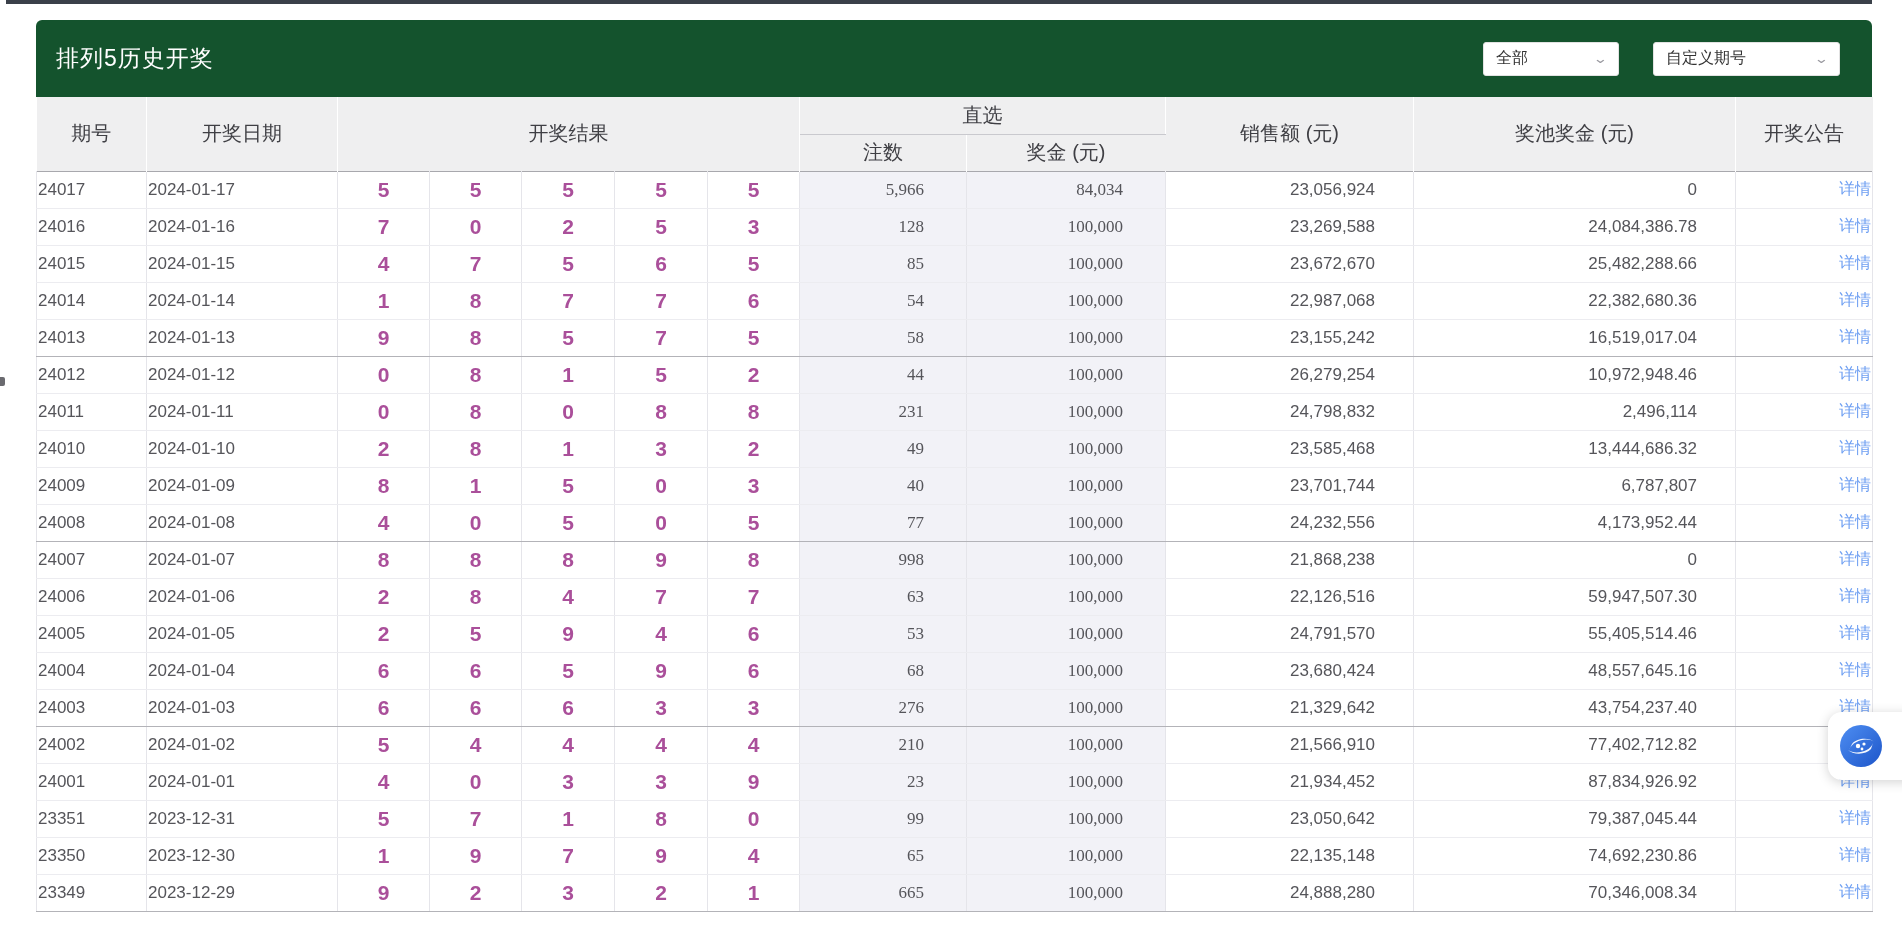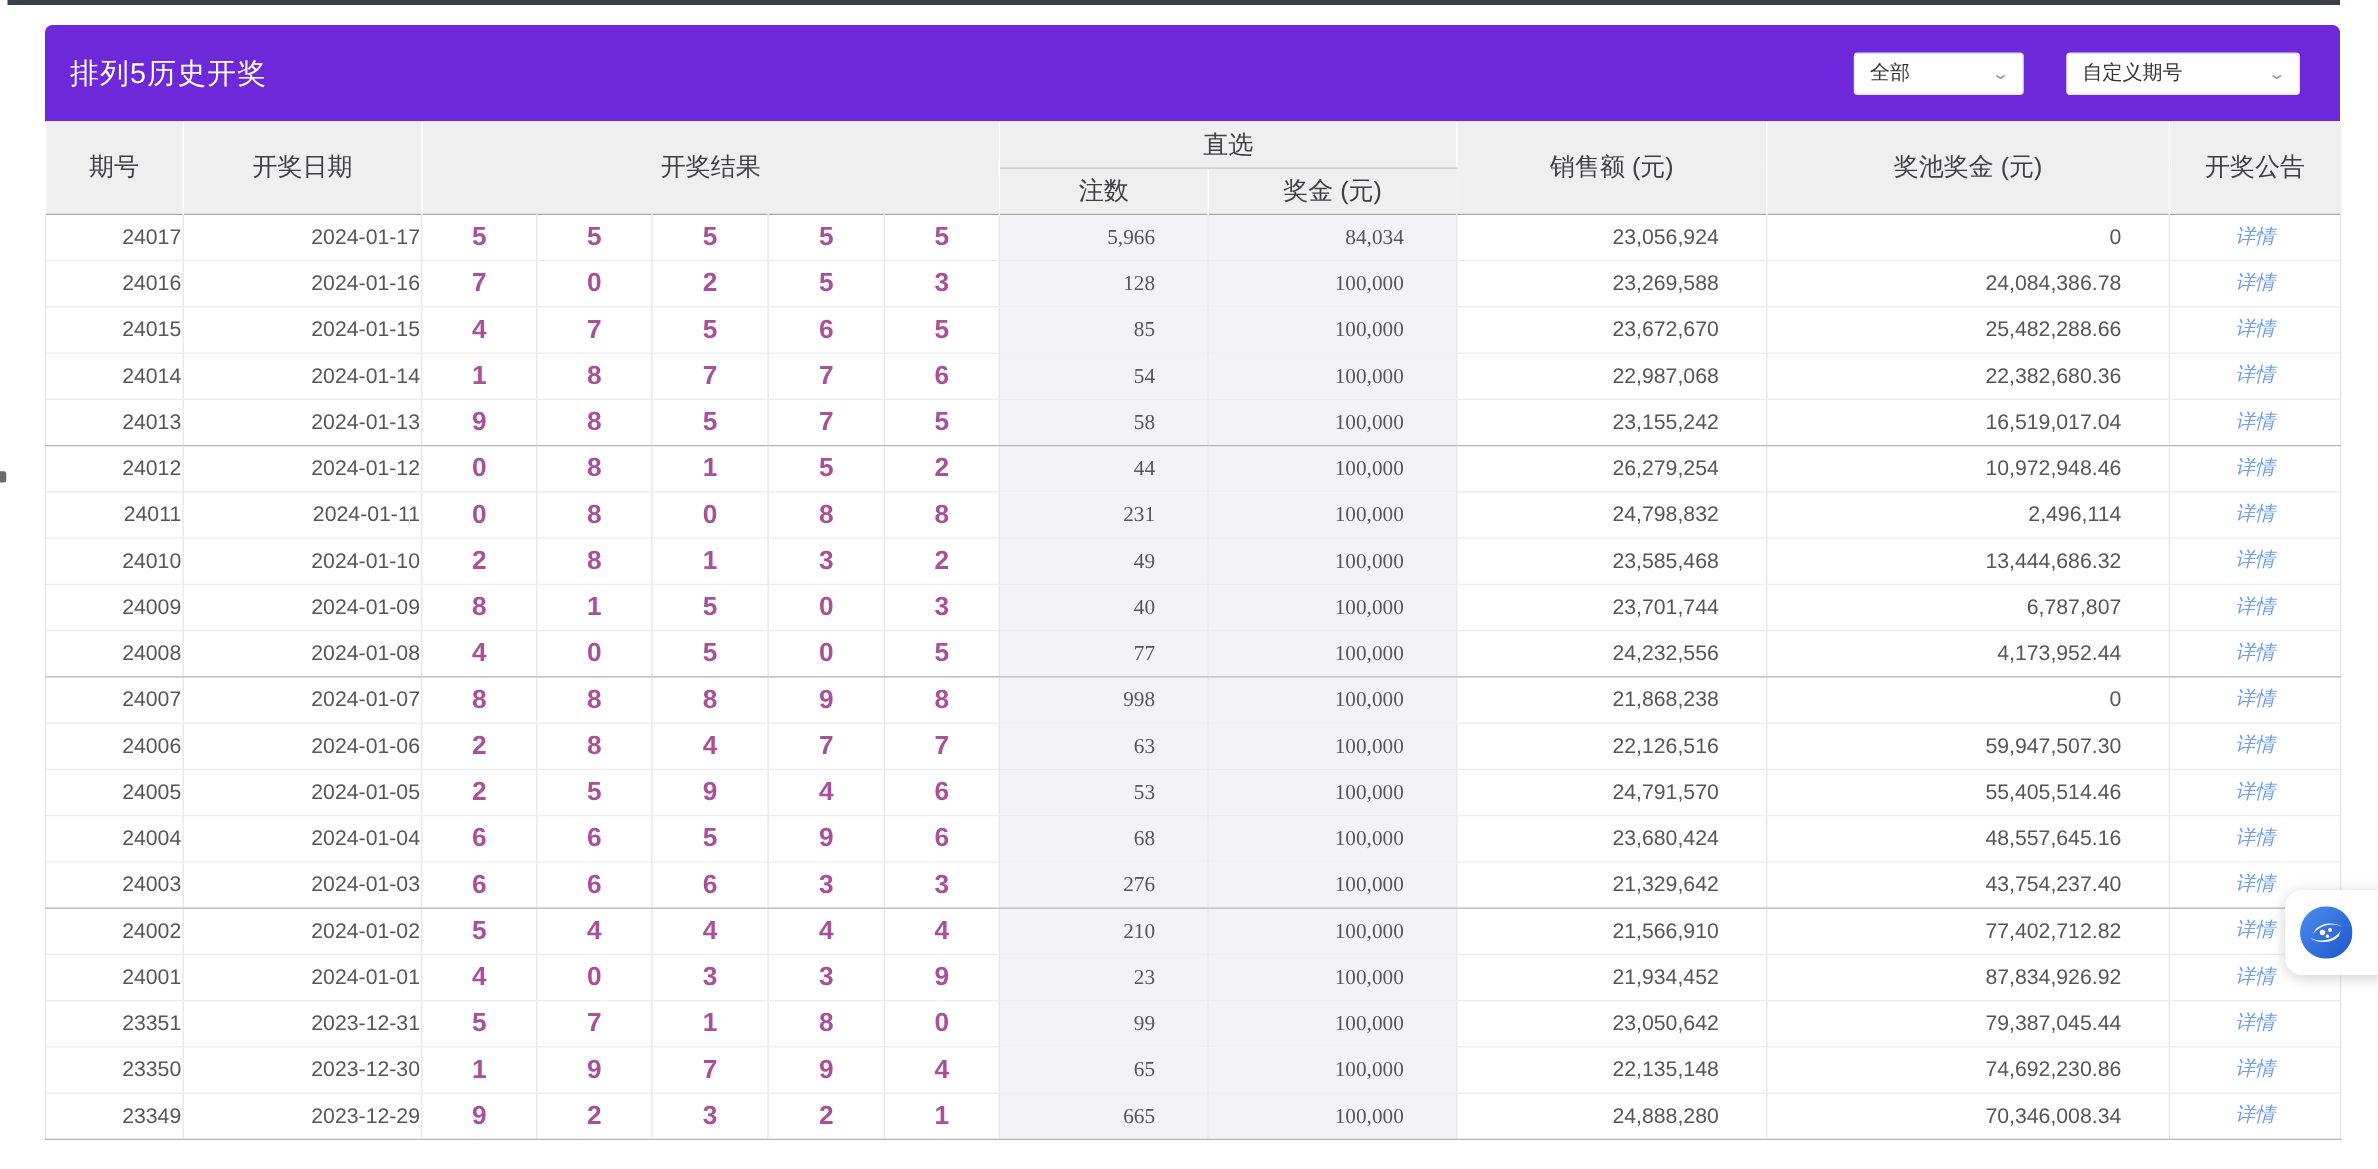--- a/index.html
+++ b/index.html
@@ -9,21 +9,21 @@
   }
   
   .top-line{position:absolute;top:0;left:6px;width:1866px;height:4px;background:#3a4049;}
   
   .edge-mark{position:absolute;left:0;top:377px;width:5px;height:9px;background:#6a6a6f;border-radius:0 2px 2px 0;}
 
   .panel{position:absolute;left:36px;top:20px;width:1836px;}
 
   
   .header-bar{
-    height:77px;background:#6d28d9;border-radius:6px 6px 0 0;
+    height:77px;background:#14532d;border-radius:6px 6px 0 0;
     display:flex;align-items:center;
   }
   .page-title{color:#ffffff;font-size:23px;margin-left:20px;letter-spacing:1px;}
   .filters{margin-left:auto;margin-right:32px;display:flex;gap:34px;}
   .select{
     height:34px;background:#ffffff;border-radius:3px;border:1px solid #e2e2e2;
     display:flex;align-items:center;justify-content:space-between;
     padding:12px 12px;font-size:16px;color:#333;cursor:pointer;box-sizing:border-box;
   }
   .select.w1{width:136px;}
@@ -39,25 +39,25 @@
   thead th:last-child{border-right:1px solid #efeff0;}
   th.group-top{border-bottom:1px solid #c9c9ce;}
   tbody tr:first-child td{border-top:1px solid #a8a8ad;}
   td{
     height:37px;box-sizing:border-box;font-size:17px;color:#55555a;
     border-right:1px solid #e5e5ea;border-bottom:1px solid #ececf0;
     background:#ffffff;white-space:nowrap;overflow:hidden;
   }
   tr td:first-child{border-left:1px solid #e5e5ea;}
   tr.group-end td{border-bottom:1px solid #b3b3b8;}
-  .c-period,.c-date{text-align:right;margin-left:36px;}
+  .c-period,.c-date{text-align:left;margin-left:36px;}
   .c-num{text-align:center;font-size:21px;font-weight:bold;color:#aa4f9a;}
   .c-bets,.c-prize{background:#f2f2f7;text-align:right;padding-right:42px;font-family:Liberation Serif, serif;}
   .c-sales,.c-jackpot{text-align:right;padding-right:38px;}
-  .c-detail{text-align:center;font-style:italic;}
+  .c-detail{text-align:right;}
   .c-detail a{color:#6e9ff2;font-size:16px;text-decoration:none;cursor:pointer;}
 
   
   .float-card{
     position:absolute;left:1828px;top:712px;width:110px;height:68px;
     background:#ffffff;border-radius:14px;box-shadow:0 2px 12px rgba(0,0,0,0.18);
     display:flex;align-items:center;padding-left:12px;box-sizing:border-box;cursor:pointer;
   }
 </style>
 </head>

